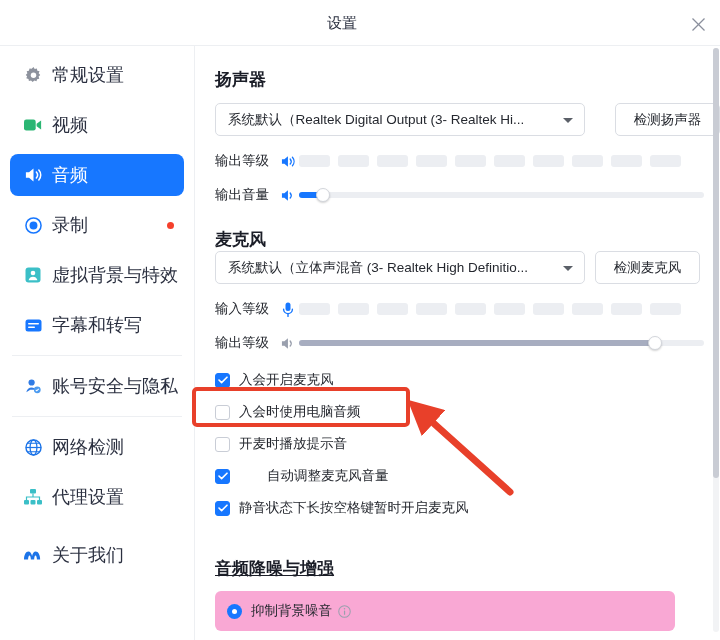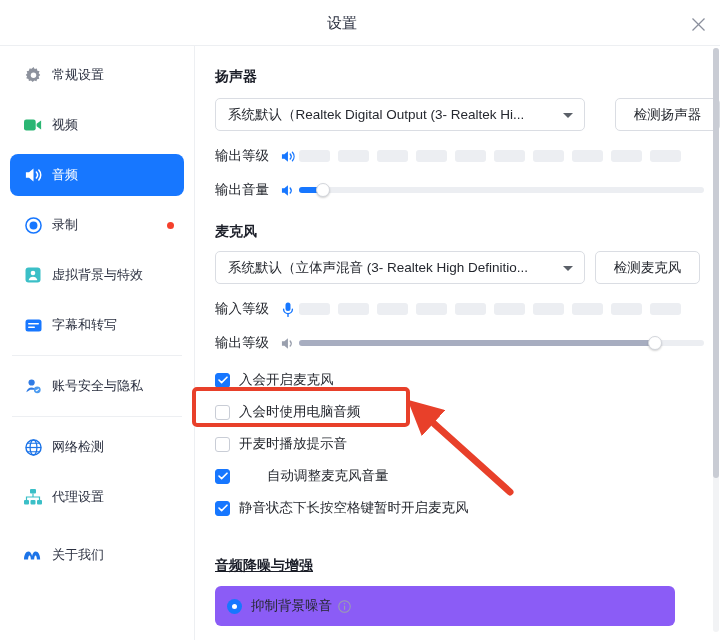--- a/index.html
+++ b/index.html
@@ -36,40 +36,40 @@
   .nav-item {
     position: relative; height: 42px; margin: 0 10px;
     display: flex; align-items: center; border-radius: 8px;
     cursor: pointer;
   }
   .nav-item .ico {
     width: 26px; min-width: 26px; margin-left: 10px;
     display: flex; align-items: center; justify-content: center;
   }
   .nav-item .lbl {
-    font-size: 13px; color: #2B3040; margin-left: 6px; white-space: nowrap;
+    font-size: 18px; color: #2B3040; margin-left: 6px; white-space: nowrap;
   }
   .nav-item.selected { background: #1777FF; }
   .nav-item.selected .lbl { color: #ffffff; }
   .nav-gap { height: 8px; }
   .nav-dot {
     position: absolute; right: 10px; top: 50%; margin-top: -3.5px;
     width: 7px; height: 7px; border-radius: 50%; background: #F5402C;
   }
   .nav-divider {
     height: 1px; background: #EDEFF2; margin: 9px 12px 9px 12px;
   }
 
   
   .content {
     position: absolute; left: 196px; top: 46px; width: 524px; height: 594px;
     background: #ffffff; overflow: hidden;
   }
   .section-title {
-    font-size: 14px; font-weight: bold; color: #1B1E28;
+    font-size: 17px; font-weight: bold; color: #1B1E28;
     margin: 22px 0 0 19px;
   }
   .row { display: flex; align-items: center; margin-left: 19px; }
 
   .select {
     position: relative; width: 370px; height: 33px;
     border: 1px solid #DADDE3; border-radius: 5px; background: #fff;
     display: flex; align-items: center; cursor: pointer;
   }
   .select .val {
@@ -117,21 +117,21 @@
   .cb {
     width: 15px; height: 15px; min-width: 15px; border-radius: 3px;
     border: 1px solid #C9CDD6; background: #fff;
     display: flex; align-items: center; justify-content: center;
   }
   .cb.on { background: #1777FF; border-color: #1777FF; }
   .cb-lbl { font-size: 13.5px; color: #25282F; margin-left: 9px; white-space: nowrap; }
 
   .noise-panel {
     margin: 11px 0 8px 19px; width: 460px; height: 40px;
-    background: #8b5cf6; border-radius: 6px;
+    background: #f9a8d4; border-radius: 6px;
     display: flex; align-items: center;
   }
   .radio {
     width: 15px; height: 15px; min-width: 15px; border-radius: 50%;
     background: #1777FF; margin-left: 12px;
     display: flex; align-items: center; justify-content: center;
   }
   .radio .inner { width: 5px; height: 5px; border-radius: 50%; background: #fff; }
   .noise-lbl { font-size: 13.5px; color: #25282F; margin-left: 9px; }
   .info-ico { margin-left: 6px; display: flex; align-items: center; }
@@ -340,21 +340,21 @@
           </svg>
       </span>
       <span class="track">
         <i class="fill" id="outFill" style="background: rgb(23, 119, 255); width: 6%;"></i>
         <i class="knob" id="outKnob" style="left: 6%;"></i>
       </span>
     </div>
 
     <div class="section-title" style="margin-top:24px;">麦克风</div>
 
-    <div class="row" style="margin-top:10px;border-radius:9px;">
+    <div class="row" style="margin-top:0;border-radius:9px;">
       <div class="select">
         <span class="val">系统默认（立体声混音 (3- Realtek High Definitio...</span>
         <span class="caret"></span>
       </div>
       <div class="btn">检测麦克风</div>
     </div>
 
     <div class="row" style="margin-top:16px;">
       <span class="meter-label">输入等级</span>
       <span class="mini-ico">

